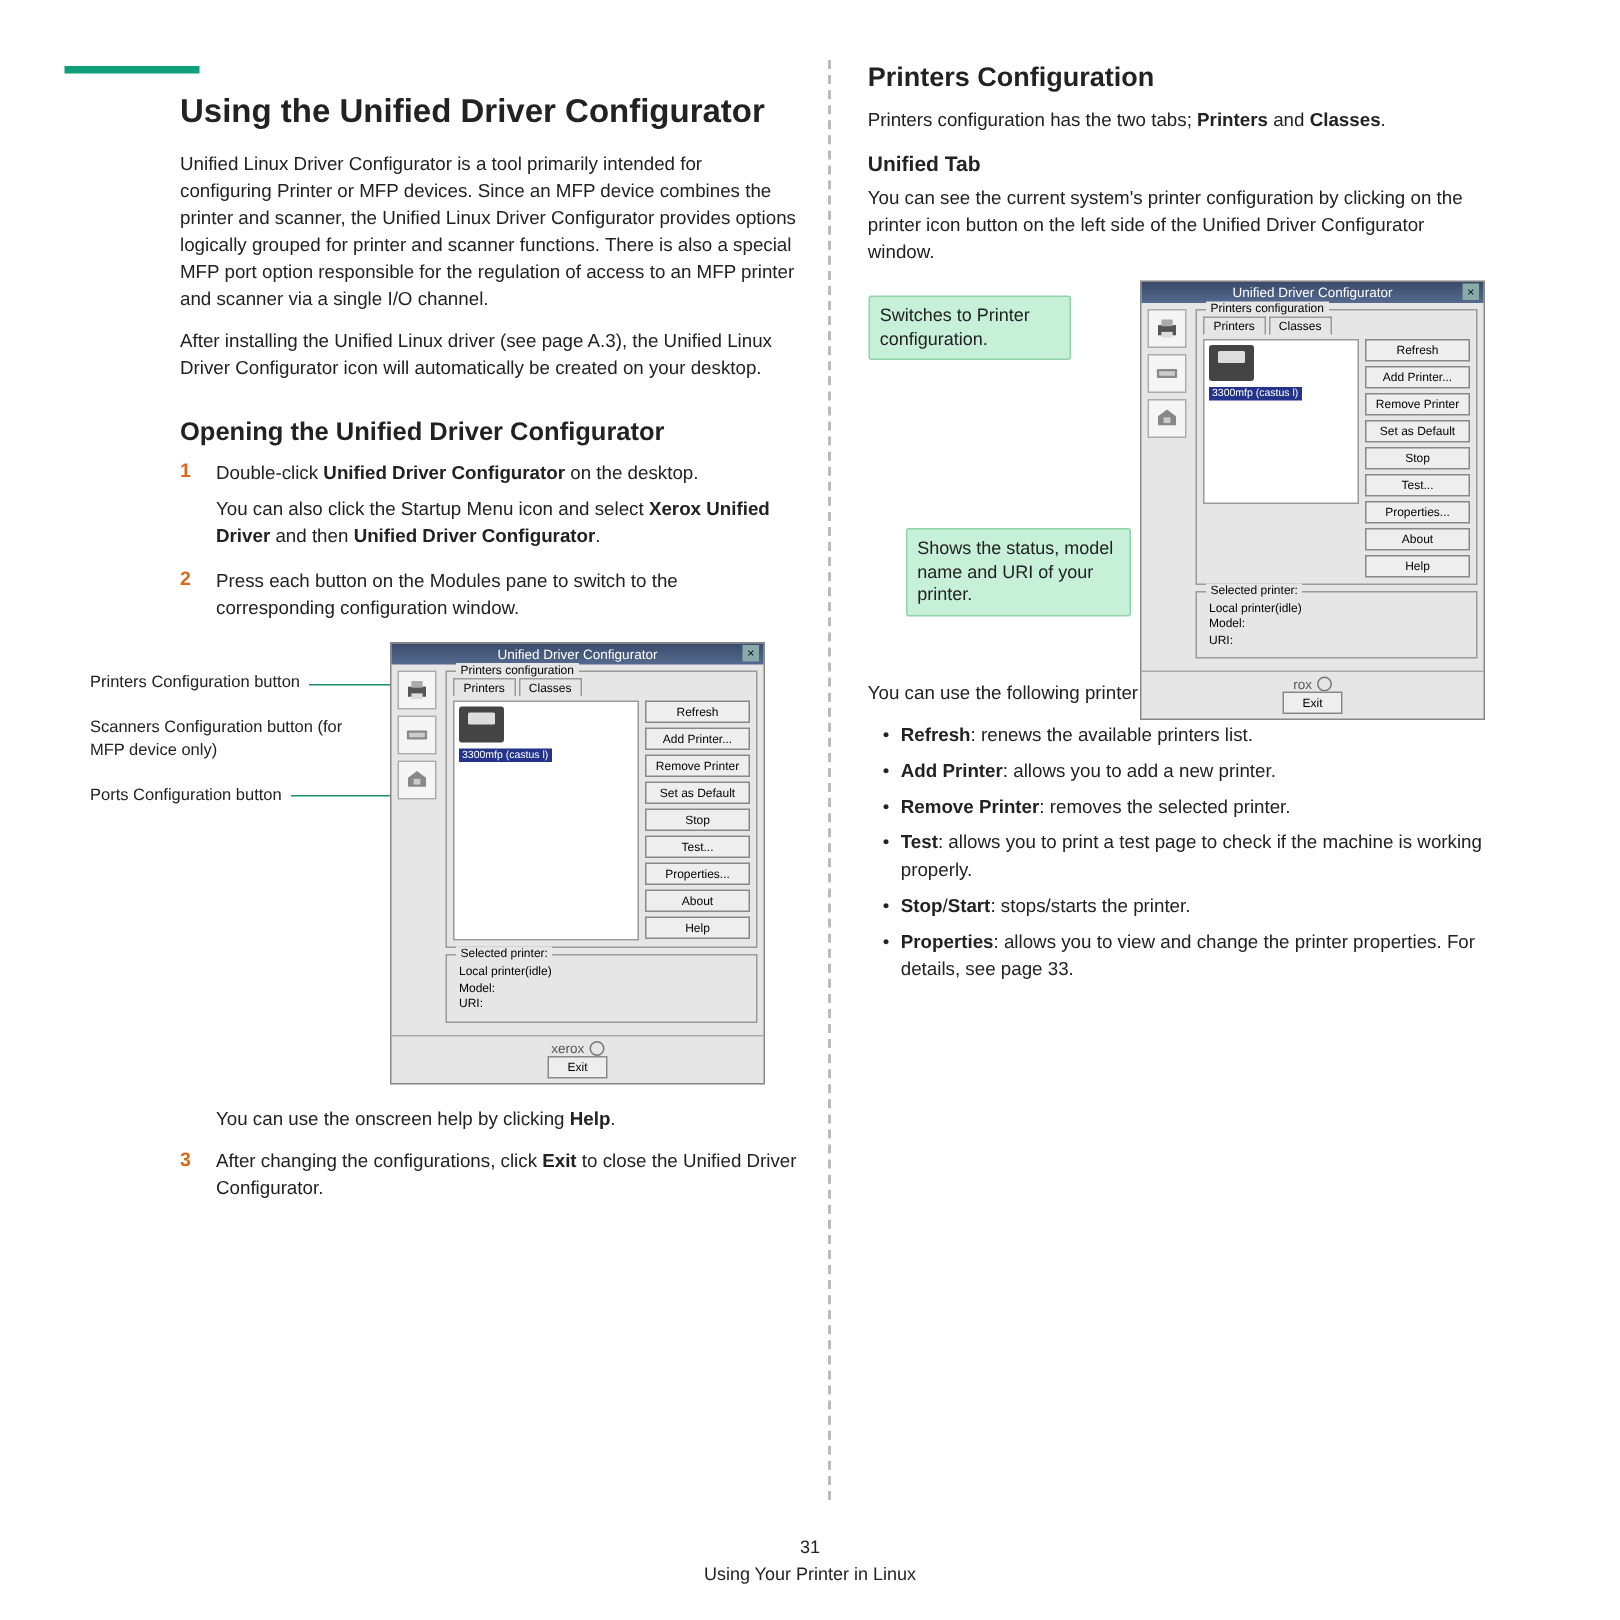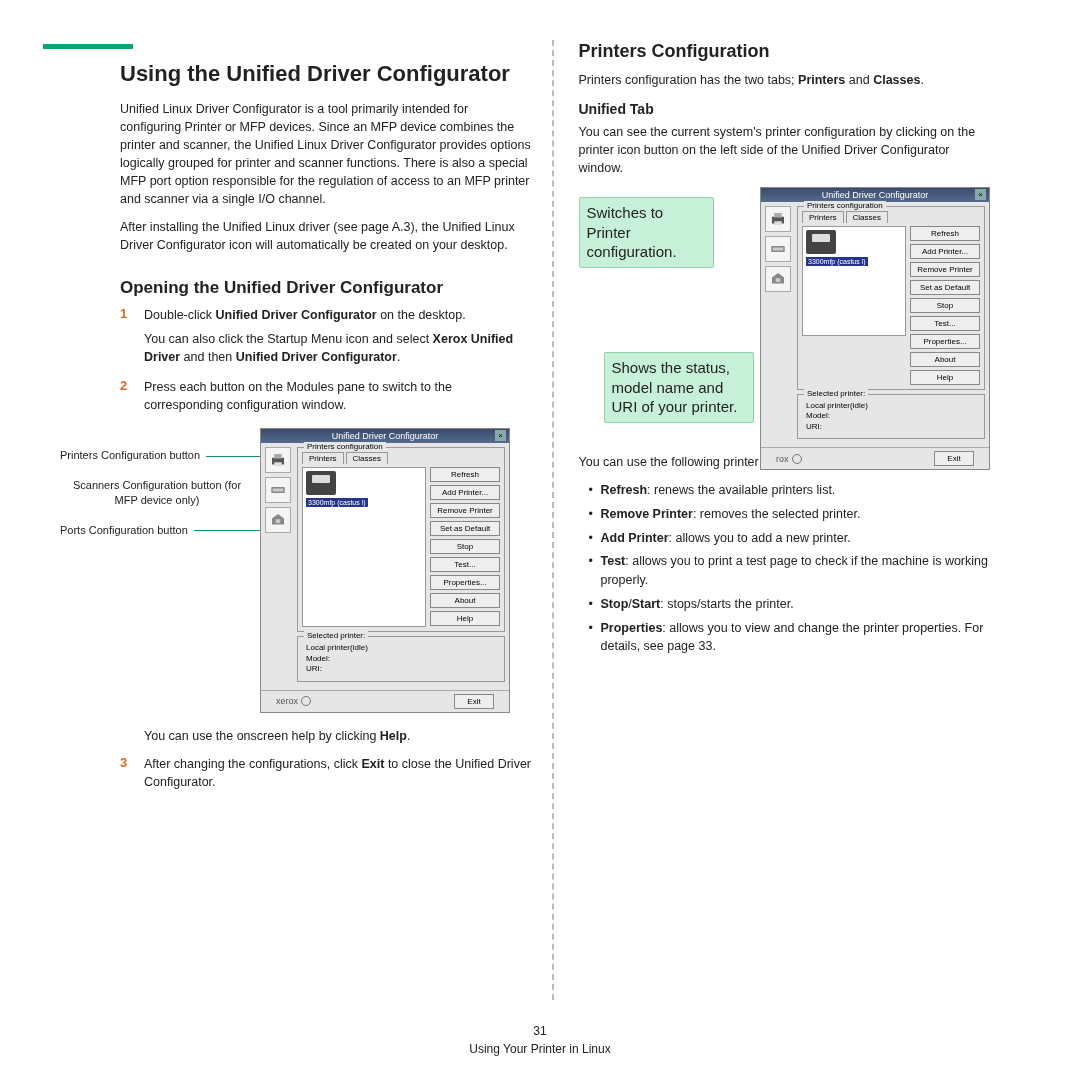--- a/index.html
+++ b/index.html
@@ -64,21 +64,20 @@
     width: 200px;
     font-size: 11px;
     line-height: 1.4;
     text-align: left;
     padding-top: 20px;
   }
   .fig1-callouts .callout-row {
     display: flex;
     align-items: center;
     margin-bottom: 14px;
-    text-align: center;
   }
   .callout-line {
     flex: 1;
     border-top: 1px solid #1a8f6b;
     margin-left: 6px;
   }
   .mockwin {
     width: 250px;
     background: #e6e6e6;
     border: 1px solid #888;
@@ -105,31 +104,31 @@
   .mw-tabs { display: flex; margin-bottom: 3px; }
   .mw-tab { border: 1px solid #999; border-bottom: none; padding: 1px 6px; font-size: 8px; background:#e6e6e6; margin-right:2px;}
   .mw-row { display: flex; gap: 4px; }
   .mw-list { flex: 1; background: #fff; border: 1px solid #999; height: 160px; padding: 3px; }
   .mw-printer-icon { width: 30px; height: 24px; background: #444; margin-bottom: 2px; border-radius:2px; position:relative;}
   .mw-printer-icon::after{content:"";position:absolute;top:4px;left:6px;right:6px;height:8px;background:#ddd;border-radius:1px;}
   .mw-printer-label { background: #24348a; color: #fff; font-size: 7px; padding: 1px 2px; display: inline-block; }
   .mw-btns { width: 70px; display: flex; flex-direction: column; gap: 3px; }
   .mw-btn { border: 1px solid #888; background: #eee; font-size: 8px; padding: 2px 2px; text-align: center; white-space: nowrap; }
   .mw-selected { font-size: 8px; line-height: 1.3; padding: 2px 4px; }
-  .mw-footer { display: flex; justify-content: space-between; align-items: center; padding: 3px 15px; border-top:1px solid #aaa;}
+  .mw-footer { display: flex; justify-content: space-between; align-items: center; padding: 3px 0; border-top:1px solid #aaa;flex-direction:column;}
   .mw-brand { font-size: 9px; color: #555; display:flex; align-items:center; gap:3px;}
   .mw-brand-dot{width:10px;height:10px;border:1px solid #777;border-radius:50%;}
 
   
   .fig2-wrap { position: relative; margin: 10px 0 16px 0; }
   .fig2-callout {
     position: absolute;
     background: #c7f0d8;
     border: 1px solid #8fd4a8;
-    font-size: 15px;
+    font-size: 12px;
     padding: 5px 7px;
     line-height: 1.3;
     border-radius: 2px;
   }
   .mockwin.small { width: 230px; margin-left: auto; }
   .mockwin.small .mw-list { height: 110px; }
 
 </style>
 </head>
 <body>
@@ -354,22 +353,22 @@
               <span class="mw-brand-dot"></span>
             </span>
           <div class="mw-btn" style="width:40px">Exit</div>
         </div>
       </div>
     </div>
 
     <p>You can use the following printer control buttons:</p>
     <ul class="bullets">
       <li><b>Refresh</b><span>: renews the available printers list.</span></li>
+      <li><b>Add Printer</b><span>: allows you to add a new printer.</span></li>
       <li><b>Remove Printer</b><span>: removes the selected printer.</span></li>
-      <li><b>Add Printer</b><span>: allows you to add a new printer.</span></li>
       <li><b>Test</b><span>: allows you to print a test page to check if the machine is working properly.</span></li>
       <li><b>Stop</b><span>/</span><b>Start</b><span>: stops/starts the printer.</span></li>
       <li><b>Properties</b><span>: allows you to view and change the printer properties. For details, see page 33.</span></li>
     </ul>
   </div>
 </div>
 
 <div class="footer">
   <div>31</div>
   <div>Using Your Printer in Linux</div>

